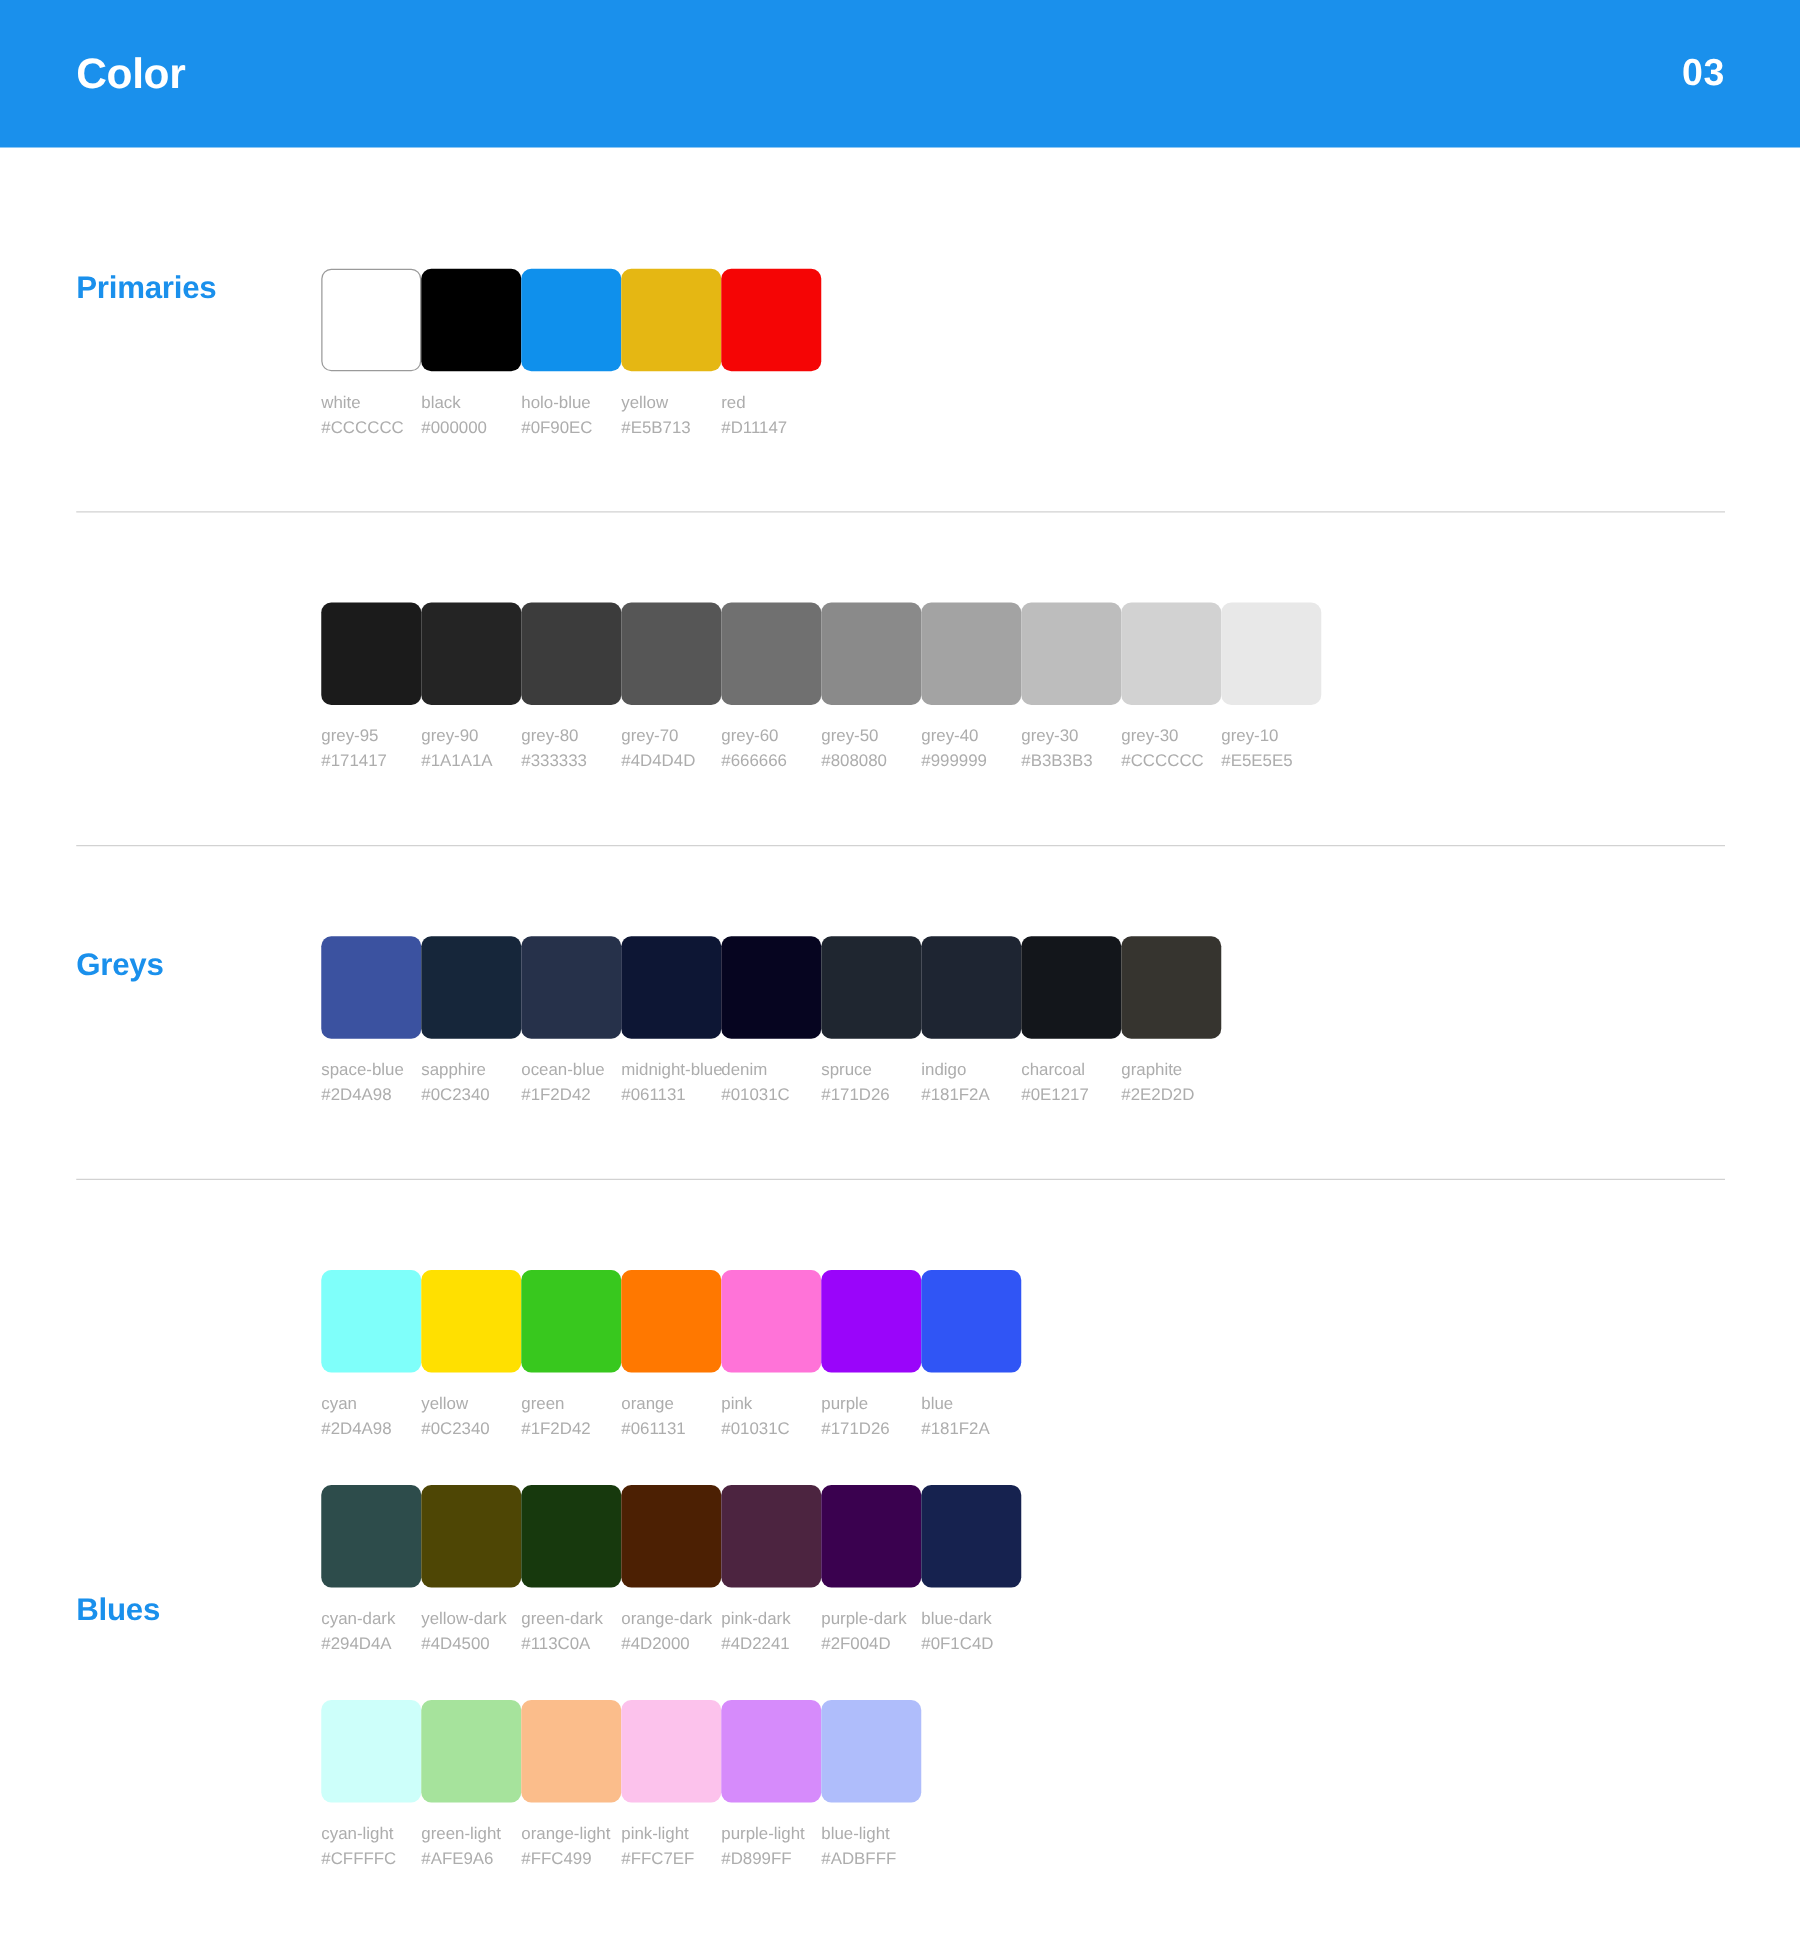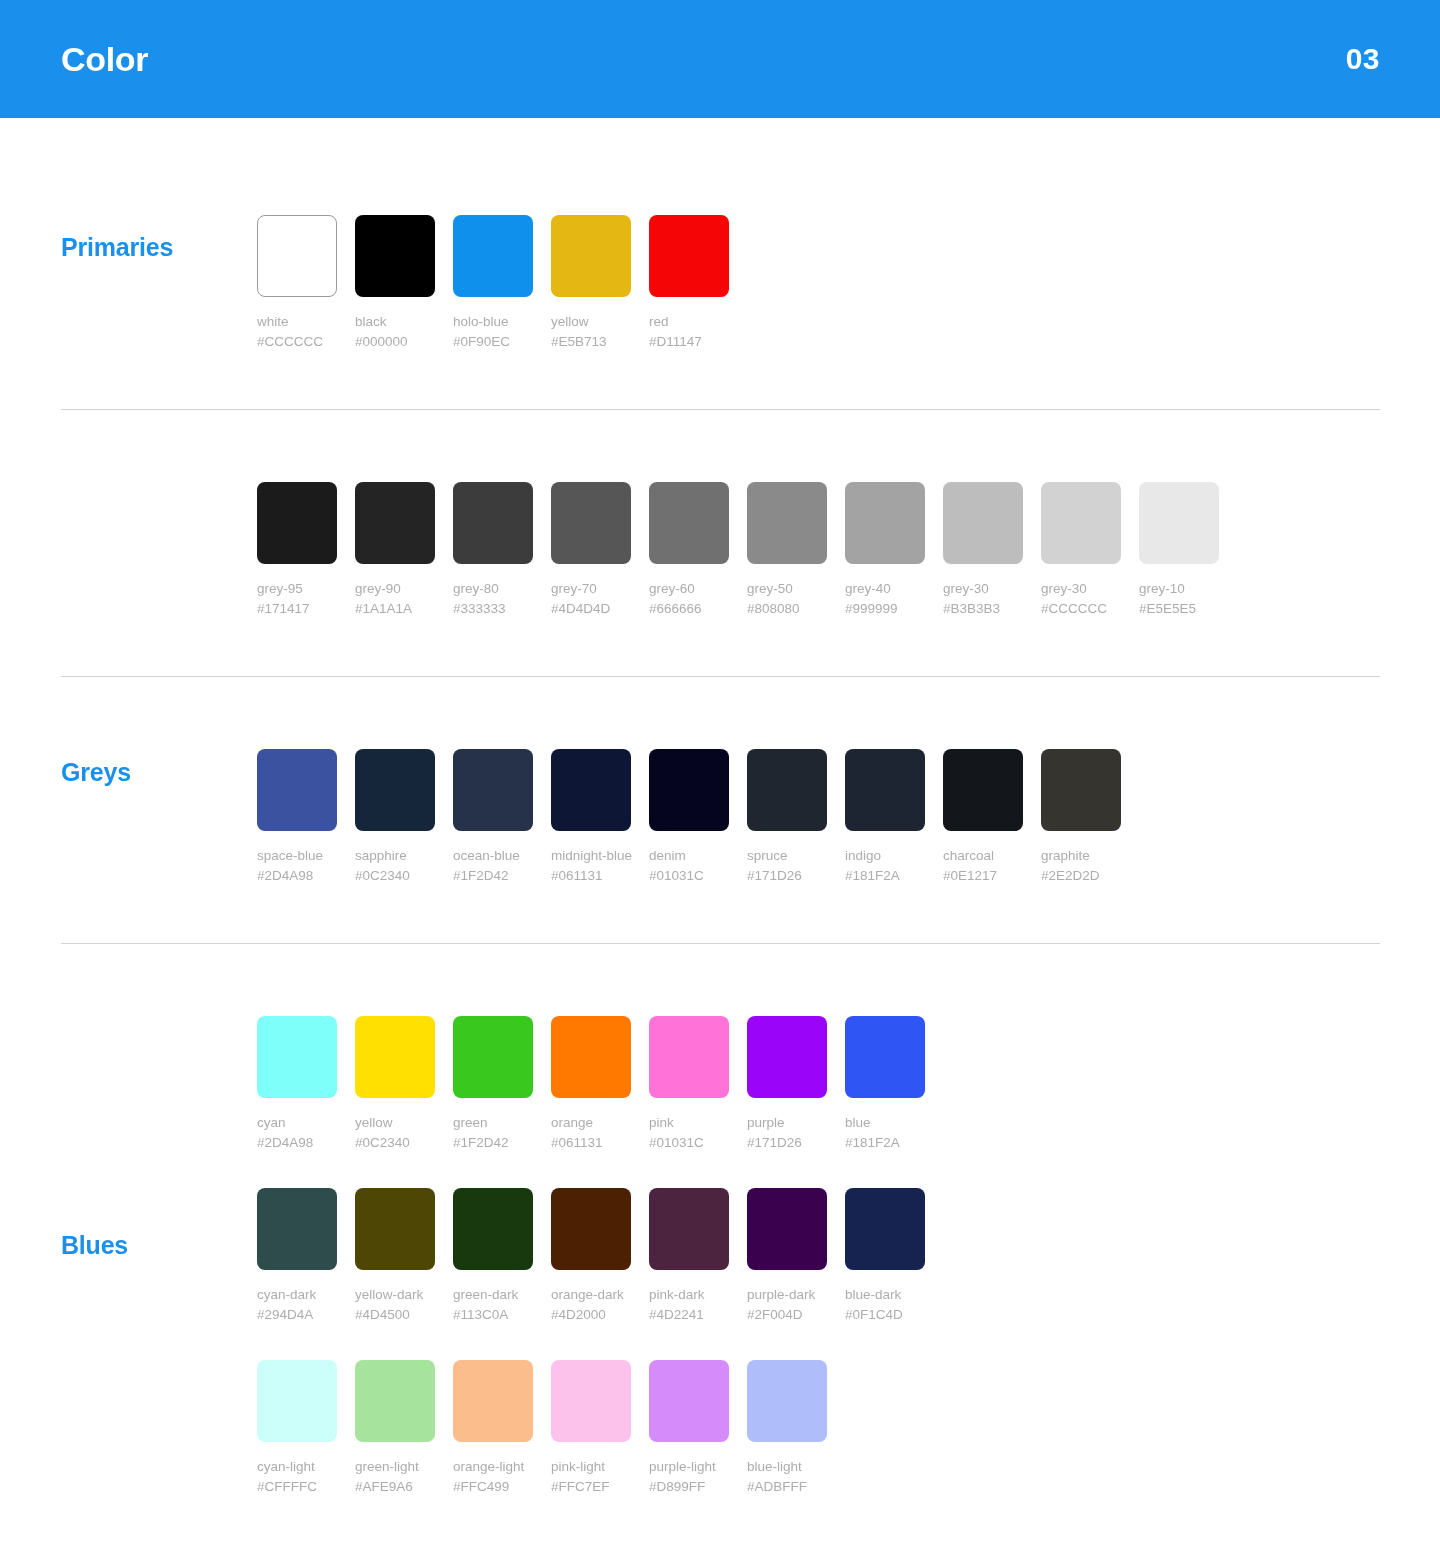--- a/index.html
+++ b/index.html
@@ -68,21 +68,20 @@
     letter-spacing: -0.2px;
     line-height: 1;
   }
 
   .swatch-grid {
     margin-left: 196px;
   }
 
   .swatch-row {
     display: flex;
-    gap: 18px;
   }
   .swatch-row + .swatch-row { margin-top: 35px; }
 
   .swatch-cell {
     width: 80px;
     flex: 0 0 80px;
   }
 
   .swatch-chip {
     width: 80px;
@@ -109,27 +108,27 @@
 
   .divider {
     width: 1319px;
     height: 1px;
     background: #D2D2D2;
     margin-left: 61px;
   }
 
   
   #section-primaries { padding-top: 110px; }
-  #section-primaries .section-title { top: 130px; }
+  #section-primaries .section-title { top: 113px; }
 
   #section-greys { padding-top: 72px; }
   #section-greys .section-title { top: 350px; }
 
   #section-blues { padding-top: 72px; }
-  #section-blues .section-title { top: 556px; }
+  #section-blues .section-title { top: 599px; }
 
   #section-dicoms { padding-top: 72px; }
 
   .divider-primaries { margin-top: 57px; }
   .divider-greys { margin-top: 57px; }
   .divider-blues { margin-top: 57px; }
 </style>
 </head>
 <body>
 

